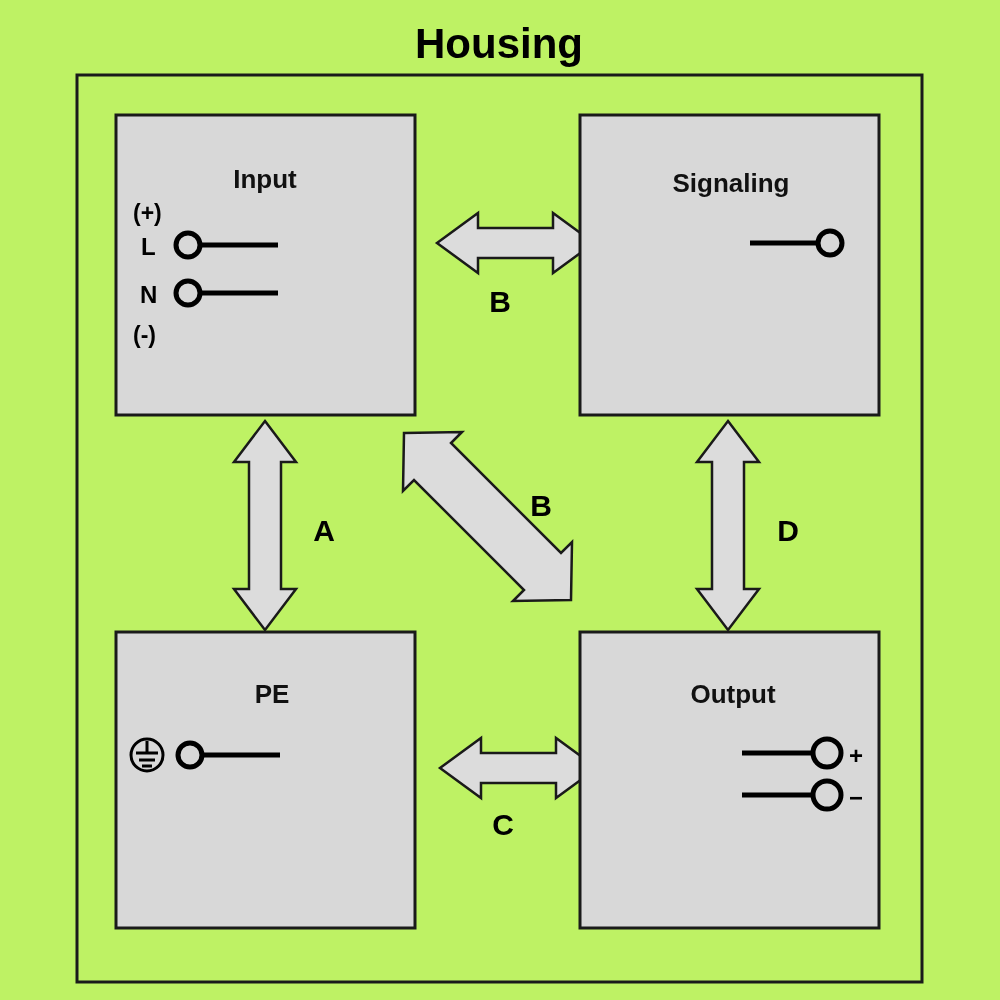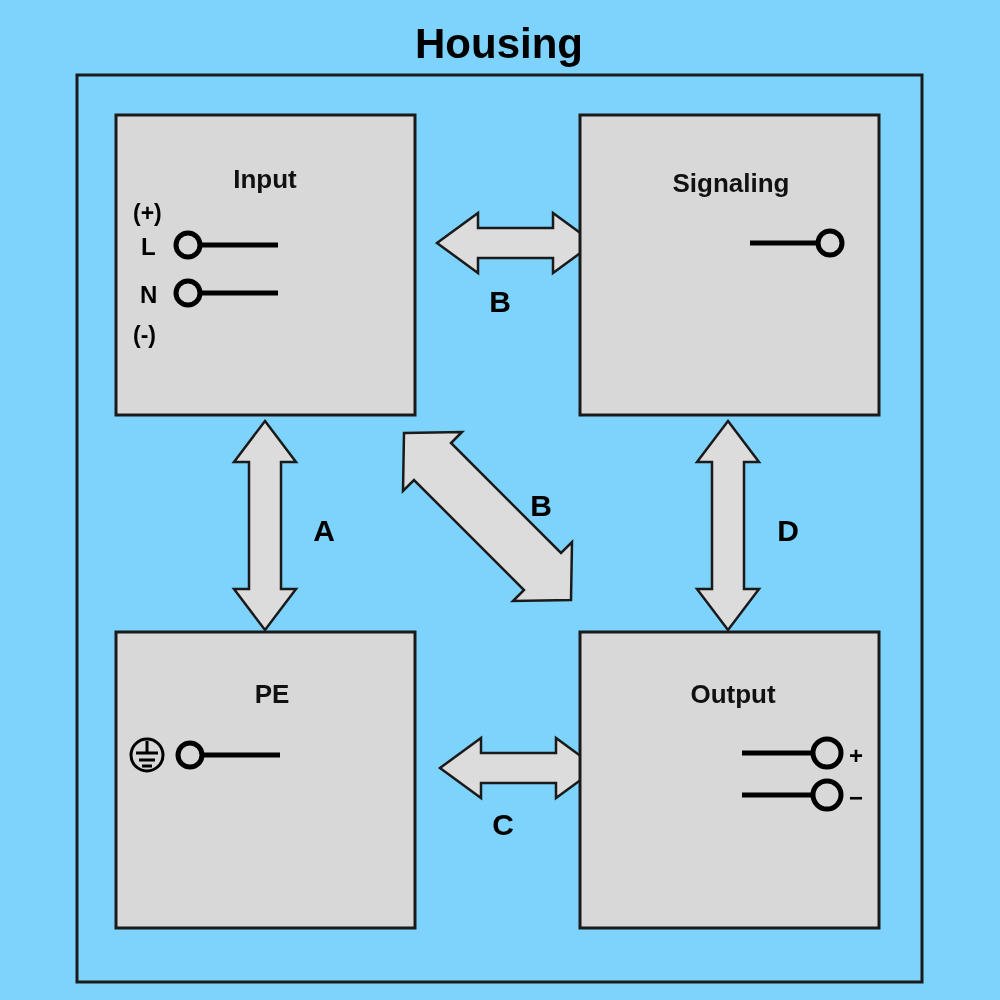--- a/index.html
+++ b/index.html
@@ -4,21 +4,21 @@
 <style>
   html, body {
     margin: 0;
     padding: 0;
     background: #ffffff;
   }
   #page {
     position: relative;
     width: 1000px;
     height: 1000px;
-    background: #7dd3fc;
+    background: #bef264;
     font-family: "Liberation Sans", sans-serif;
     overflow: hidden;
   }
   #diagram-svg {
     position: absolute;
     left: 0;
     top: 0;
     width: 1000px;
     height: 1000px;
   }

